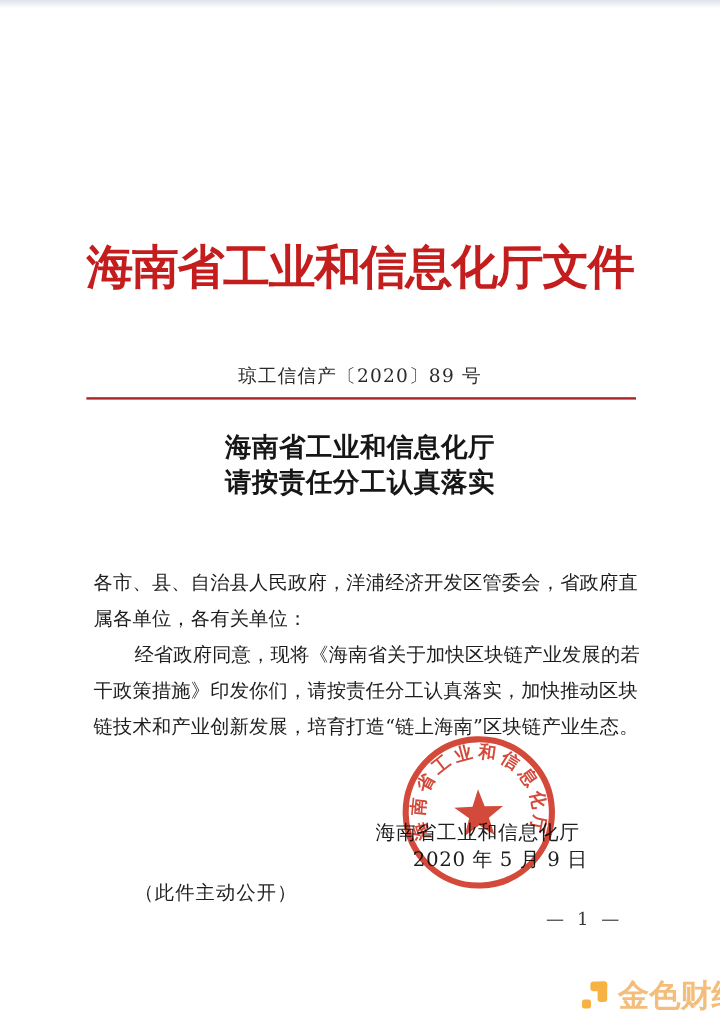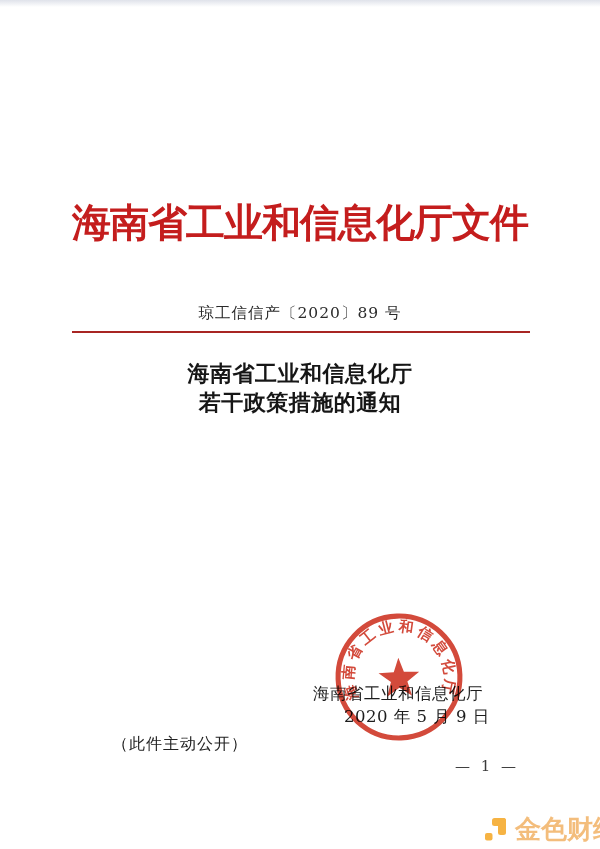--- a/index.html
+++ b/index.html
@@ -147,23 +147,30 @@
   <div class="scan-edge-top"></div>
 
   <div class="banner">海南省工业和信息化厅文件</div>
 
   <div class="doc-number">琼工信信产〔2020〕89 号</div>
 
   <div class="red-divider"></div>
 
   <div class="doc-title">
     <div>海南省工业和信息化厅</div>
-    <div>若干政策措施的通知</div>
+    <div>请按责任分工认真落实</div>
   </div>
 
+  <div class="body-text">
+    <div class="body-line">各市、县、自治县人民政府，洋浦经济开发区管委会，省政府直</div>
+    <div class="body-line">属各单位，各有关单位：</div>
+    <div class="body-line indent">经省政府同意，现将《海南省关于加快区块链产业发展的若</div>
+    <div class="body-line">干政策措施》印发你们，请按责任分工认真落实，加快推动区块</div>
+    <div class="body-line">链技术和产业创新发展，培育打造“链上海南”区块链产业生态。</div>
+  </div>
 
   <div class="signature">海南省工业和信息化厅</div>
   <div class="sign-date">2020 年 5 月 9 日</div>
 
   <svg class="seal" viewBox="0 0 130 130" xmlns="http://www.w3.org/2000/svg">
     <circle cx="65" cy="65" r="60" fill="none" stroke="#cf3a2a" stroke-width="5"></circle>
     <polygon fill="#cf3a2a" points="65,46 70.0,60.1 85.0,60.5 73.1,69.6 77.3,84.0 65,75.5 52.7,84.0 56.9,69.6 45.0,60.5 60.0,60.1"></polygon>
     <defs>
       <path id="sealArc" d="M 24.2 84 A 45 45 0 1 1 105.8 84" fill="none"></path>
     </defs>

